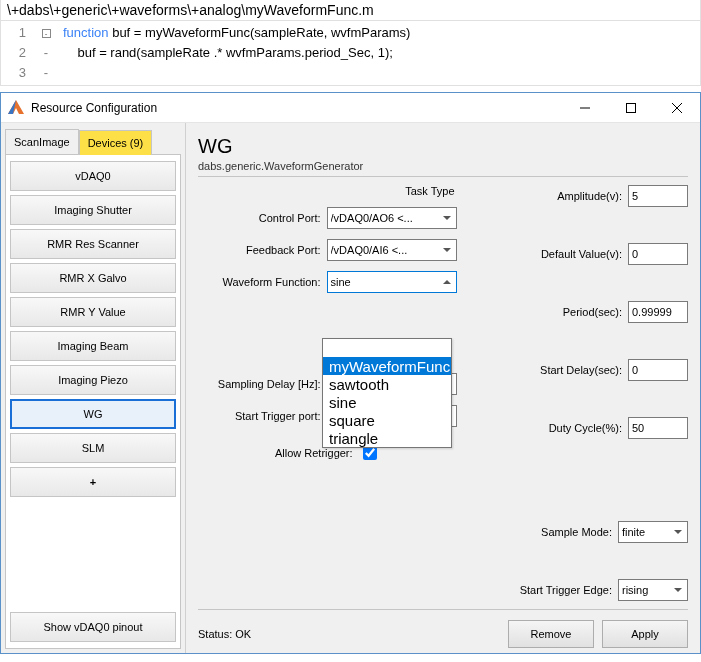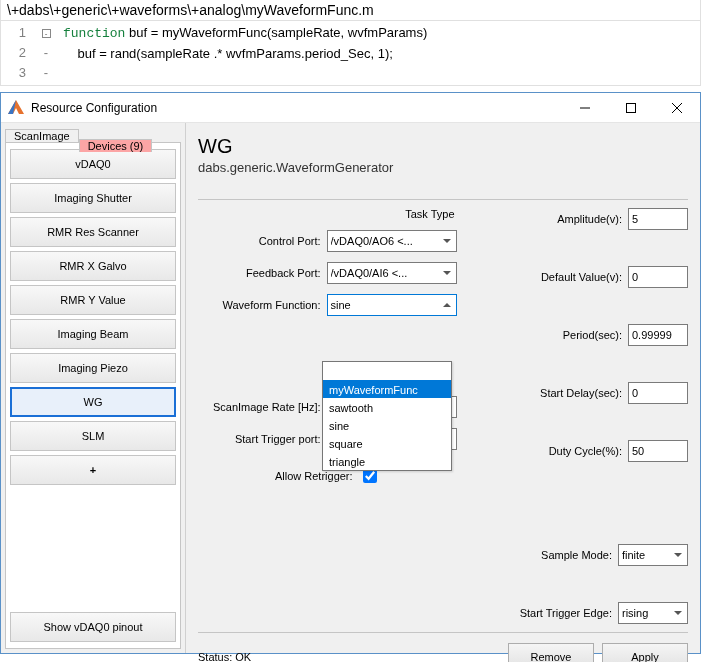--- a/index.html
+++ b/index.html
@@ -5,60 +5,60 @@
   * { box-sizing: border-box; font-family: "Segoe UI", Tahoma, sans-serif; }
   body { margin: 0; background: #fff; width: 701px; height: 662px; font-size: 12px; color: #000; }
 
   .editor { border: 1px solid #e0e0e0; border-top: none; }
   .editor-path { background: #fff; border-bottom: 1px solid #e0e0e0; padding: 2px 6px; font-size: 14px; color: #000; }
   .editor-body { display: flex; background: #fff; }
   .gutter { width: 30px; text-align: right; color: #808080; font-family: Consolas, monospace; font-size: 13px; padding: 2px 5px 2px 2px; line-height: 20px; }
   .fold { width: 30px; color: #808080; font-family: Consolas, monospace; font-size: 13px; padding: 2px 2px; line-height: 20px; text-align: center; }
   .fold-box { display: inline-block; width: 9px; height: 9px; border: 1px solid #888; color: #555; font-size: 8px; line-height: 7px; text-align: center; vertical-align: middle; }
   .code { font-family: Consolas, monospace; font-size: 13px; padding: 2px 2px; line-height: 20px; white-space: pre; }
-  .kw { color: #15803d; font-family: Liberation Mono, monospace; }
+  .kw { color: #3b82f6; }
 
   .rc-window { border: 1px solid #5a91c8; position: relative; margin-top: 6px; }
   .titlebar { display: flex; align-items: center; height: 30px; background: #fff; border-bottom: 1px solid #e5e5e5; }
   .titlebar .appicon { width: 18px; height: 18px; margin: 0 6px; }
   .titlebar .title { flex: 1; font-size: 12px; }
   .titlebar .winbtns { display: flex; }
   .winbtn { width: 46px; height: 30px; display: flex; align-items: center; justify-content: center; font-size: 10px; }
   .winbtn svg { display:block; }
 
   .rc-body { display: flex; height: 530px; background: #f0f0f0; }
   .left { width: 185px; display: flex; flex-direction: column; border-right: 1px solid #d0d0d0; }
   .tabs { display: flex; background: #f0f0f0; padding: 6px 4px 0 4px; gap: 0; }
-  .tab { padding: 0 8px; border: 1px solid #c5c5c5; background: #f0f0f0; font-size: 11px; border-bottom: none; }
-  .tab.active { background: #fca5a5; position: relative; top: 10px; }
+  .tab { padding: 6px 8px; border: 1px solid #c5c5c5; background: #f0f0f0; font-size: 11px; border-bottom: none; }
+  .tab.active { background: #fde047; position: relative; top: 1px; }
   .tabcontent { flex: 1; background: #fff; border: 1px solid #c5c5c5; margin: 0 4px 4px 4px; padding: 6px 4px; display: flex; flex-direction: column; gap: 4px; }
   .dev-btn { display: block; width: 100%; height: 30px; border: 1px solid #c5c5c5; background: linear-gradient(#f8f8f8,#e8e8e8); font-size: 11px; text-align: center; }
   .dev-btn.selected { border: 2px solid #1a6fd6; background: #e8f0fa; }
 
   .right { flex: 1; padding: 8px 12px 8px 12px; position: relative; display:flex; flex-direction:column; }
   .wg-title { font-size: 20px; margin: 4px 0 2px 0; }
-  .wg-sub { font-size: 13px; color: #333; margin-bottom: 8px; border-bottom: 1px solid #c5c5c5; padding-bottom: 24px; }
+  .wg-sub { font-size: 11px; color: #333; margin-bottom: 8px; border-bottom: 1px solid #c5c5c5; padding-bottom: 4px; }
   .props { display: flex; gap: 16px; position:relative; }
   .col { display: flex; flex-direction: column; gap: 10px; }
   .col.left-col { flex: 1.2; }
   .col.right-col { flex: 1; gap: 36px; }
   .row { display: flex; align-items: center; gap: 4px; }
   .lbl { text-align: right; font-size: 11px; flex: 1; padding-right: 2px; }
   .ctl { width: 130px; }
   .ctl-sm { width: 60px; }
   select, input[type=text] { height: 22px; border: 1px solid #7a7a7a; background: #fff; font-size: 11px; padding: 1px 3px; }
   select { appearance: none; -webkit-appearance: none; background-image: none; padding-right: 18px; position:relative; }
   .sel-wrap { position: relative; display:inline-flex; }
   .sel-wrap::after { content: ""; position: absolute; right: 6px; top: 9px; width: 0; height: 0; border-left: 4px solid transparent; border-right: 4px solid transparent; border-top: 4px solid #555; pointer-events:none; }
   .sel-wrap.open::after { border-top:none; border-bottom:4px solid #555; }
   input[type=checkbox] { width: 14px; height: 14px; }
   .row.center { justify-content: center; }
 
   .dropdown-pop { position: absolute; top: 153px; left: 124px; width: 130px; background: #fff; border: 1px solid #767676; z-index: 10; box-shadow: 1px 1px 2px rgba(0,0,0,0.15);}
-  .dd-item { padding: 2px 6px; font-size: 11px; height: 18px; line-height: 16px; }
+  .dd-item { padding: 2px 6px; font-size: 15px; height: 18px; line-height: 16px; }
   .dd-item.selected { background: #0078d7; color: #fff; }
 
   .spacer { flex:1; }
   .status-row { border-top: 1px solid #c5c5c5; margin-top: 8px; padding-top: 10px; display: flex; align-items: center; }
   .status-row .st { flex: 1; font-size: 11px; }
   .status-row button { width: 86px; height: 28px; margin-left: 8px; border: 1px solid #adadad; background: linear-gradient(#f5f5f5,#e1e1e1); font-size: 11px; }
 </style>
 </head>
 <body>
 
@@ -149,21 +149,21 @@
               </span>
           </div>
           <div class="row">
             <span class="lbl">Waveform Function:</span>
             <span class="sel-wrap open">
                 <select class="ctl" style="border-color:#0078d7"><option>sine</option></select>
               </span>
           </div>
           <div style="height:60px"></div>
           <div class="row">
-            <span class="lbl">ScanImage Rate [Hz]:</span>
+            <span class="lbl">Sampling Delay [Hz]:</span>
             <input type="text" class="ctl" value="" style="">
           </div>
           <div class="row">
             <span class="lbl">Start Trigger port:</span>
             <span class="sel-wrap">
                 <select class="ctl"><option></option></select>
               </span>
           </div>
           <div class="row center" style="margin-top:6px">
             <span class="lbl" style="flex:0 0 auto">Allow Retrigger:</span>

